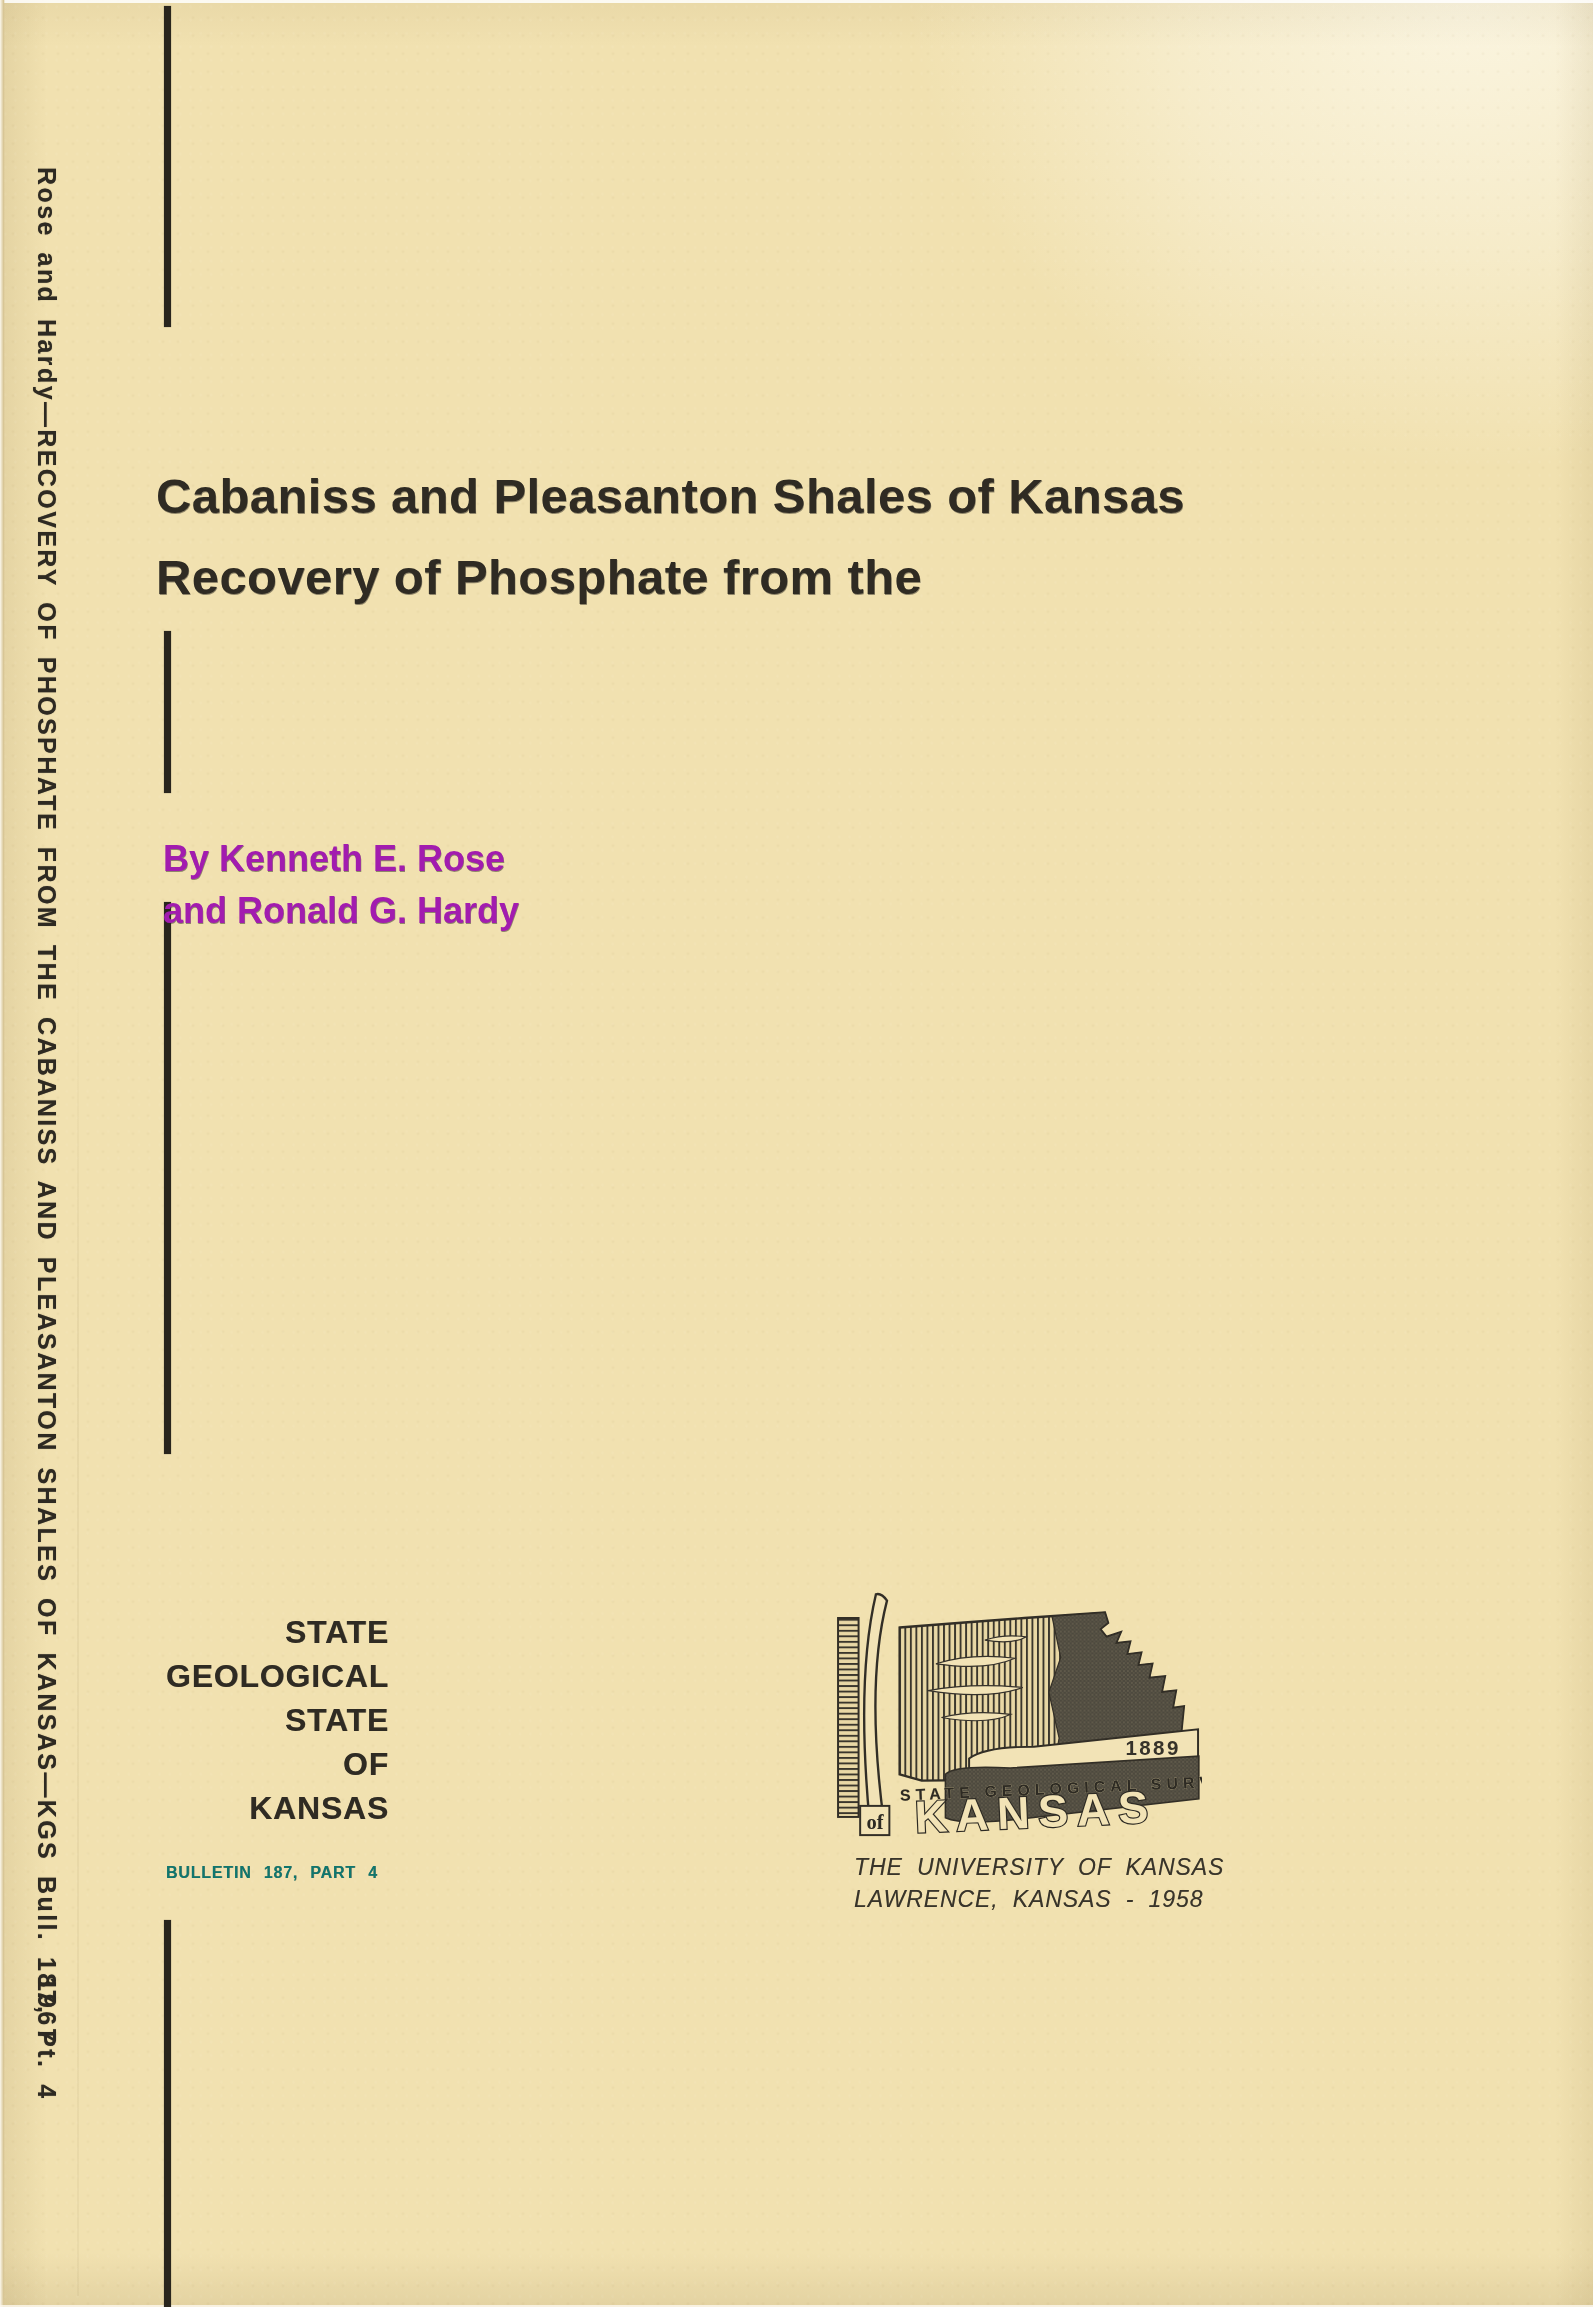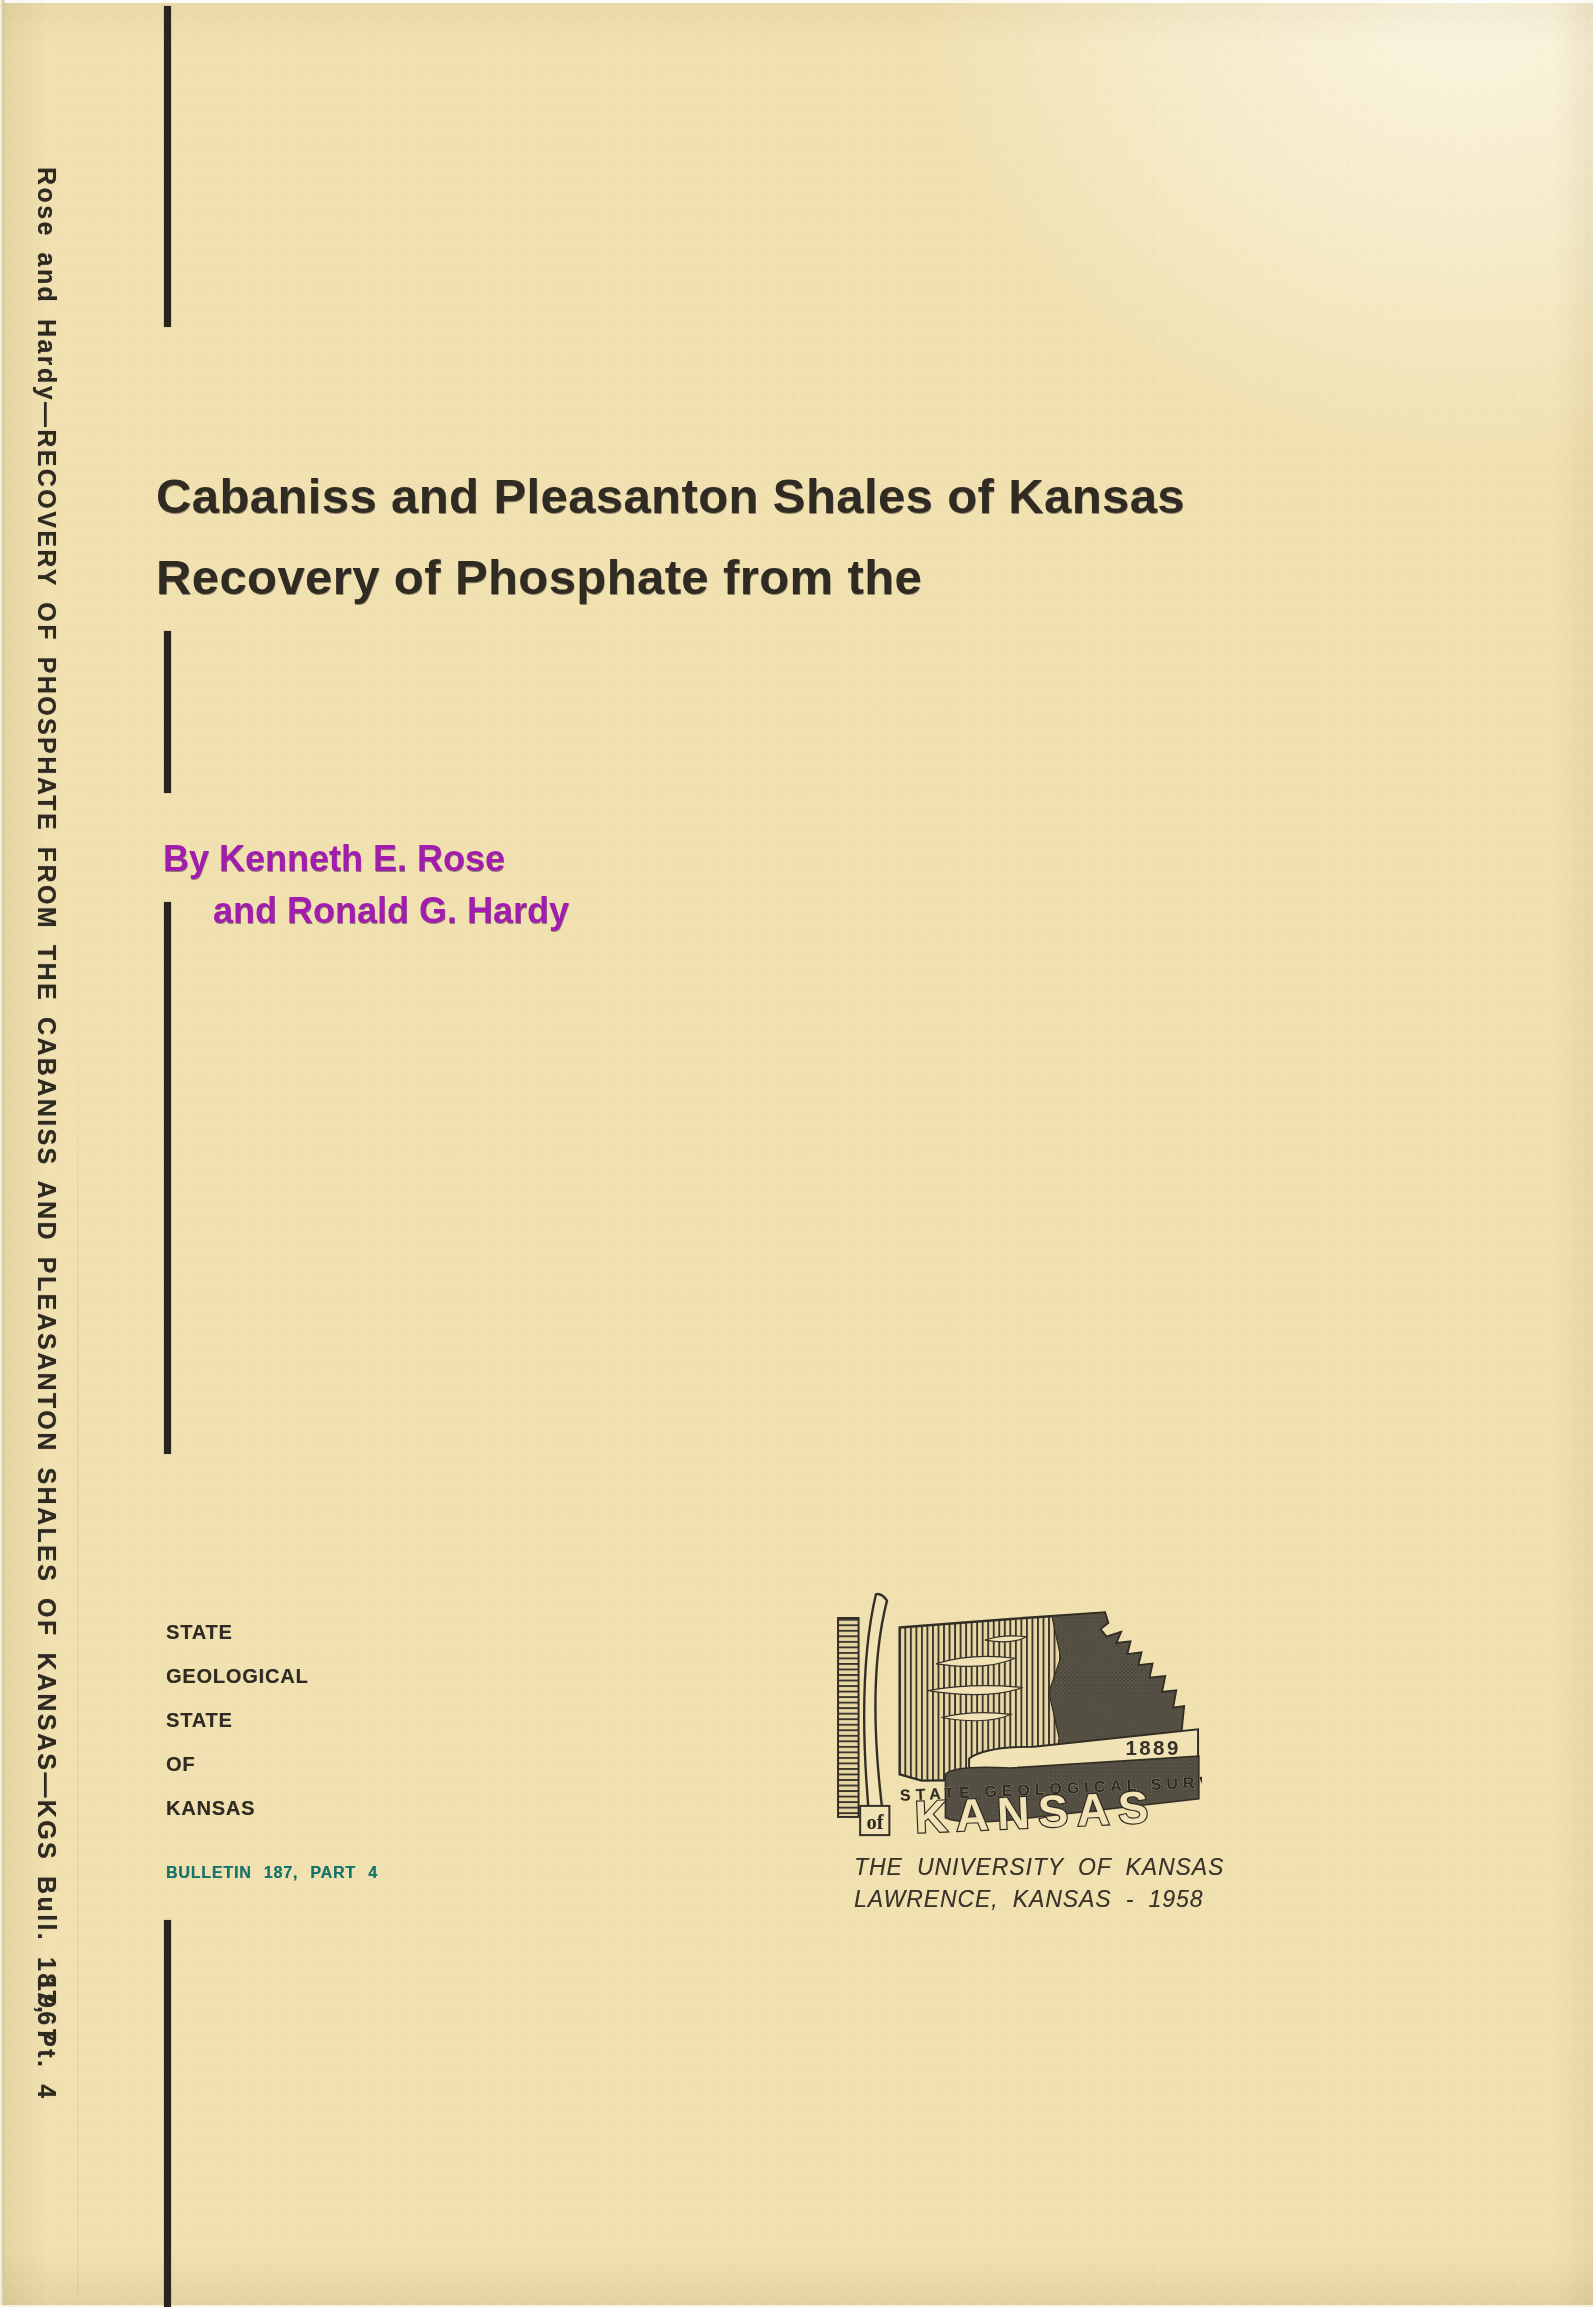--- a/index.html
+++ b/index.html
@@ -66,26 +66,26 @@
     font-size:49px;font-weight:700;line-height:81px;letter-spacing:0.4px;
     color:#2f2b23;text-shadow:0.5px 0.5px 0.6px rgba(47,43,35,0.5);
     white-space:nowrap;
   }
   .byline{
     position:absolute;left:163px;top:833px;
     font-size:36px;font-weight:700;line-height:52px;
     color:#a21caf;text-shadow:0.5px 0.5px 0.6px rgba(47,43,35,0.5);
     white-space:nowrap;
   }
-  .byline .indent{padding-left:50px;}
+  .byline .indent{}
 
   .publisher{
     position:absolute;left:166px;top:1610px;
-    font-size:20px;font-weight:700;line-height:44px;letter-spacing:0.8px;
-    color:#2f2b23;text-shadow:0.3px 0.3px 0.5px rgba(47,43,35,0.5);
+    font-size:32px;font-weight:700;line-height:44px;letter-spacing:0.8px;
+    color:#2f2b23;text-shadow:0.3px 0.3px 0.5px rgba(47,43,35,0.5);text-align:right;
   }
   .bulletin{
     position:absolute;left:166px;top:1864px;
     font-size:16px;font-weight:700;letter-spacing:0.8px;word-spacing:7px;
     color:#0f766e;text-shadow:0.3px 0.3px 0.5px rgba(47,43,35,0.5);
     white-space:nowrap;
   }
 
   .logo{position:absolute;left:827px;top:1591px;width:375px;height:249px;}
 

